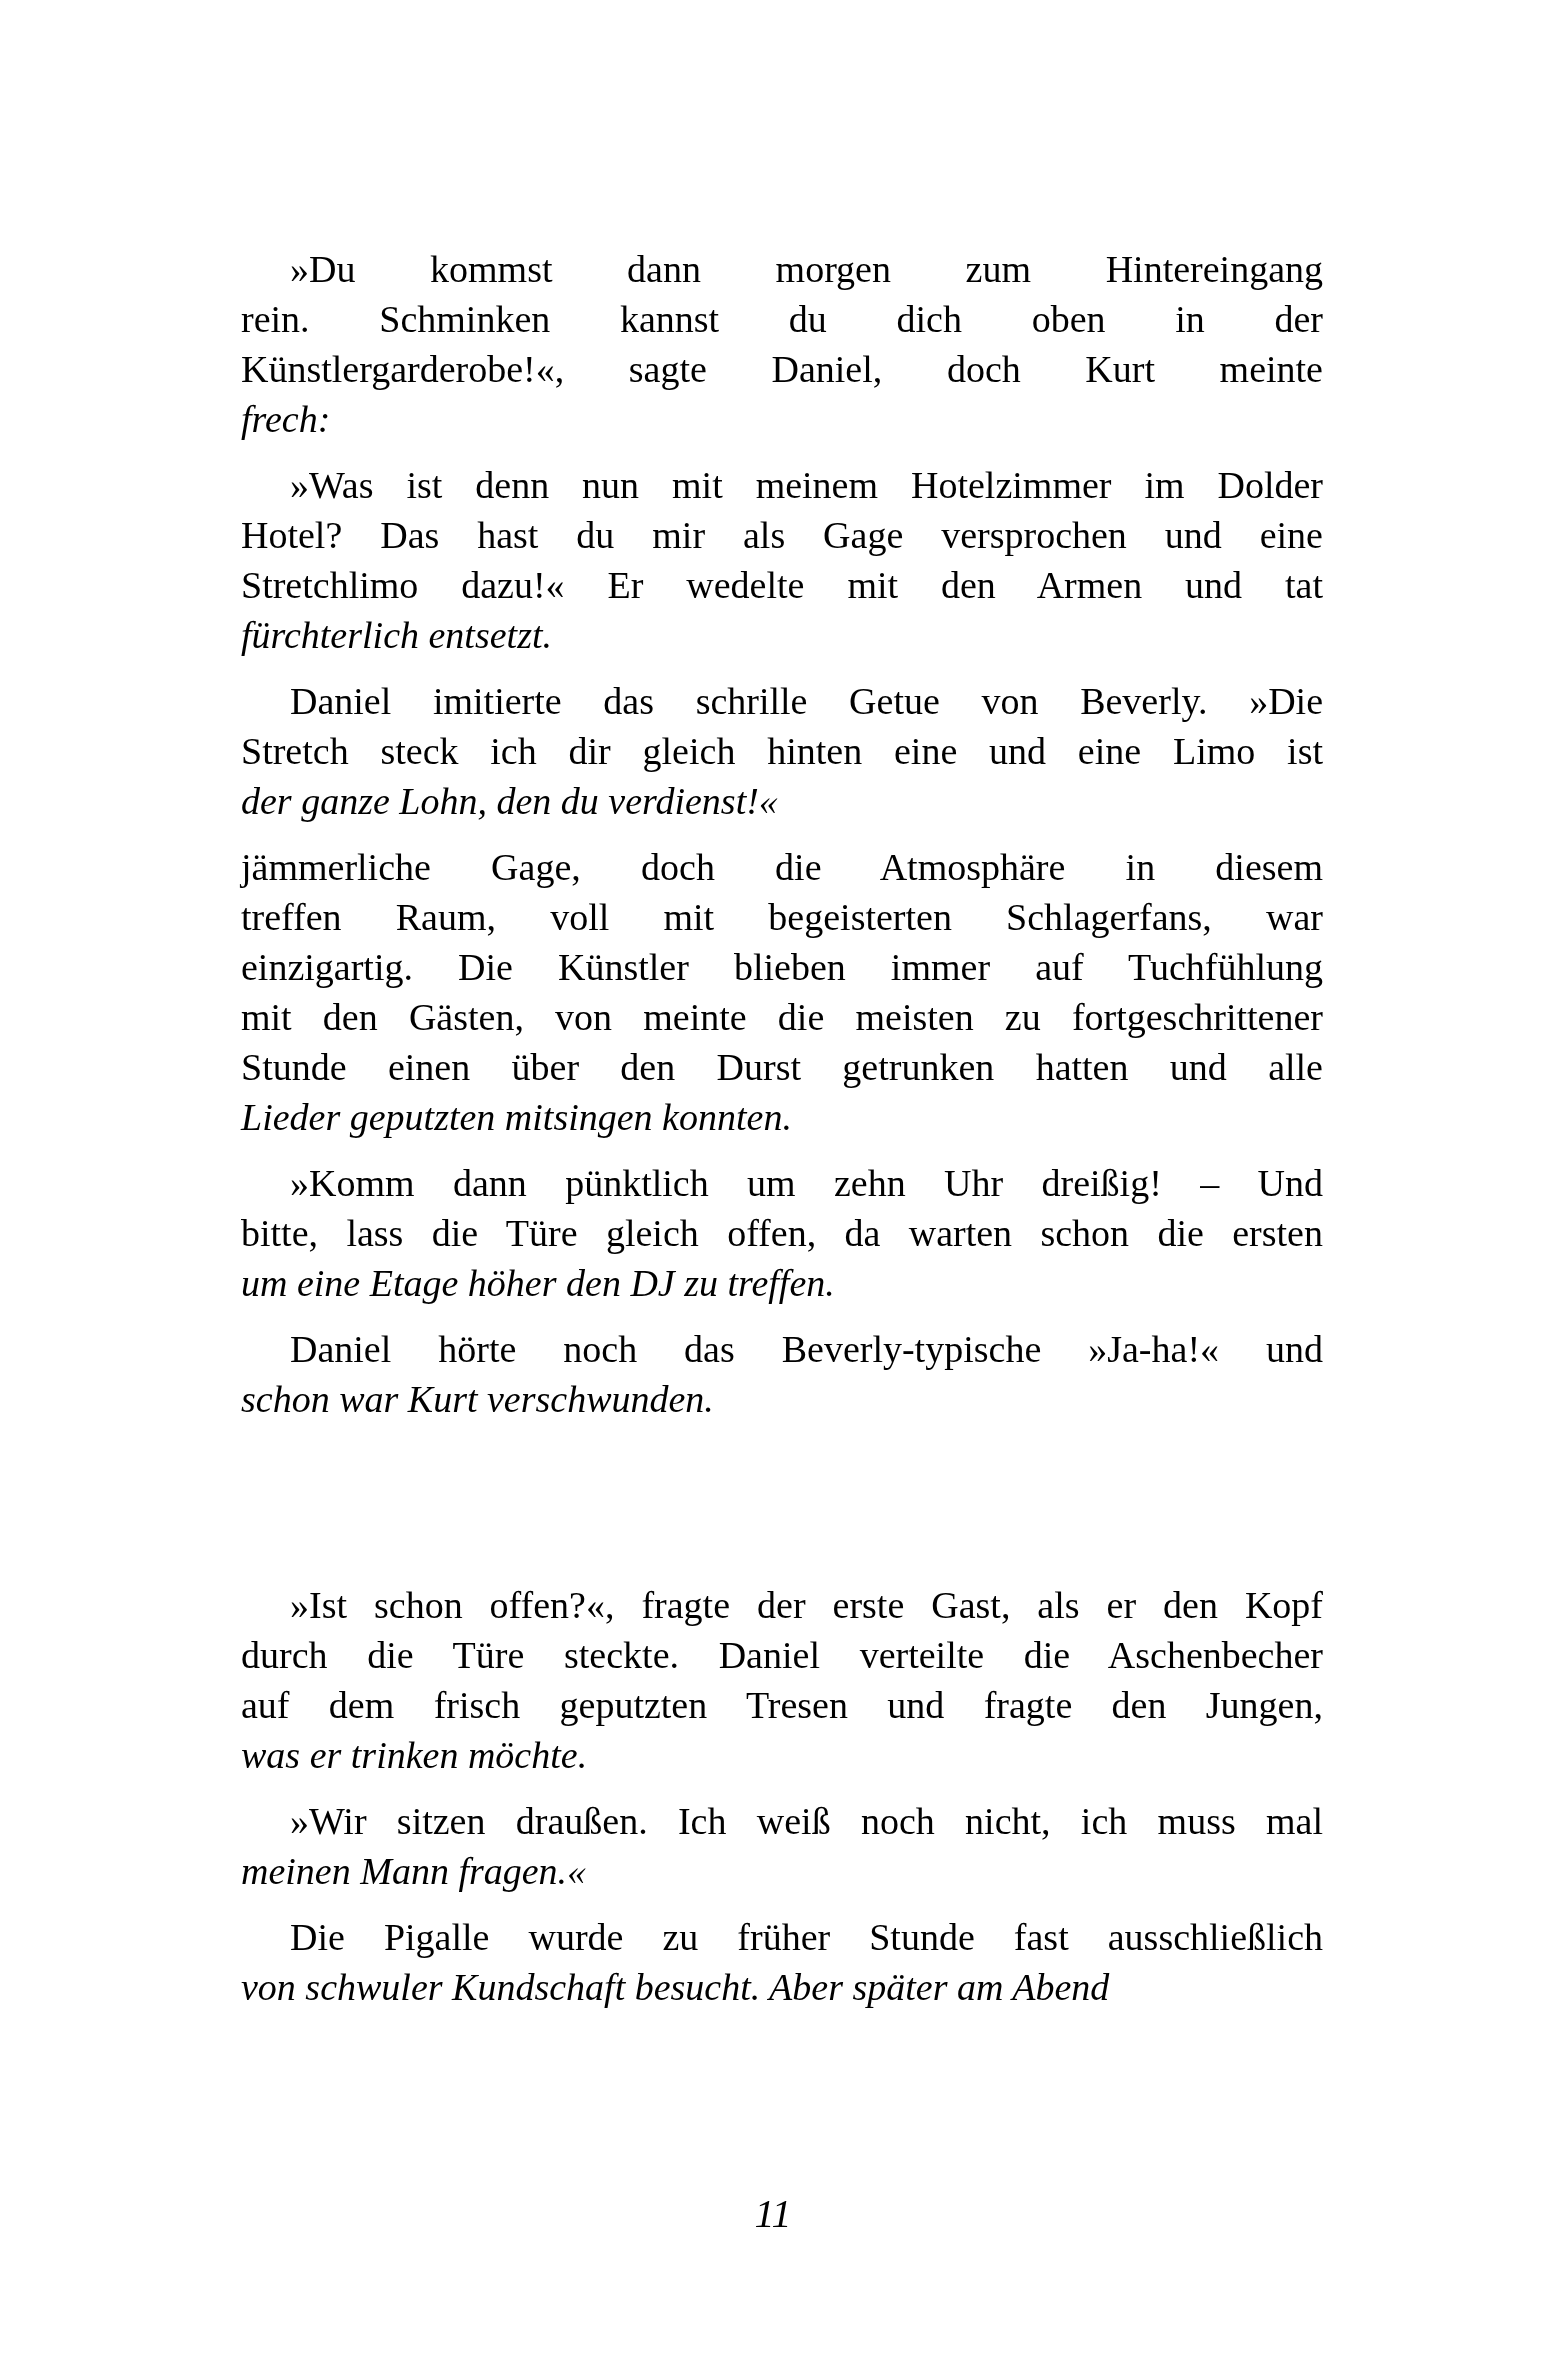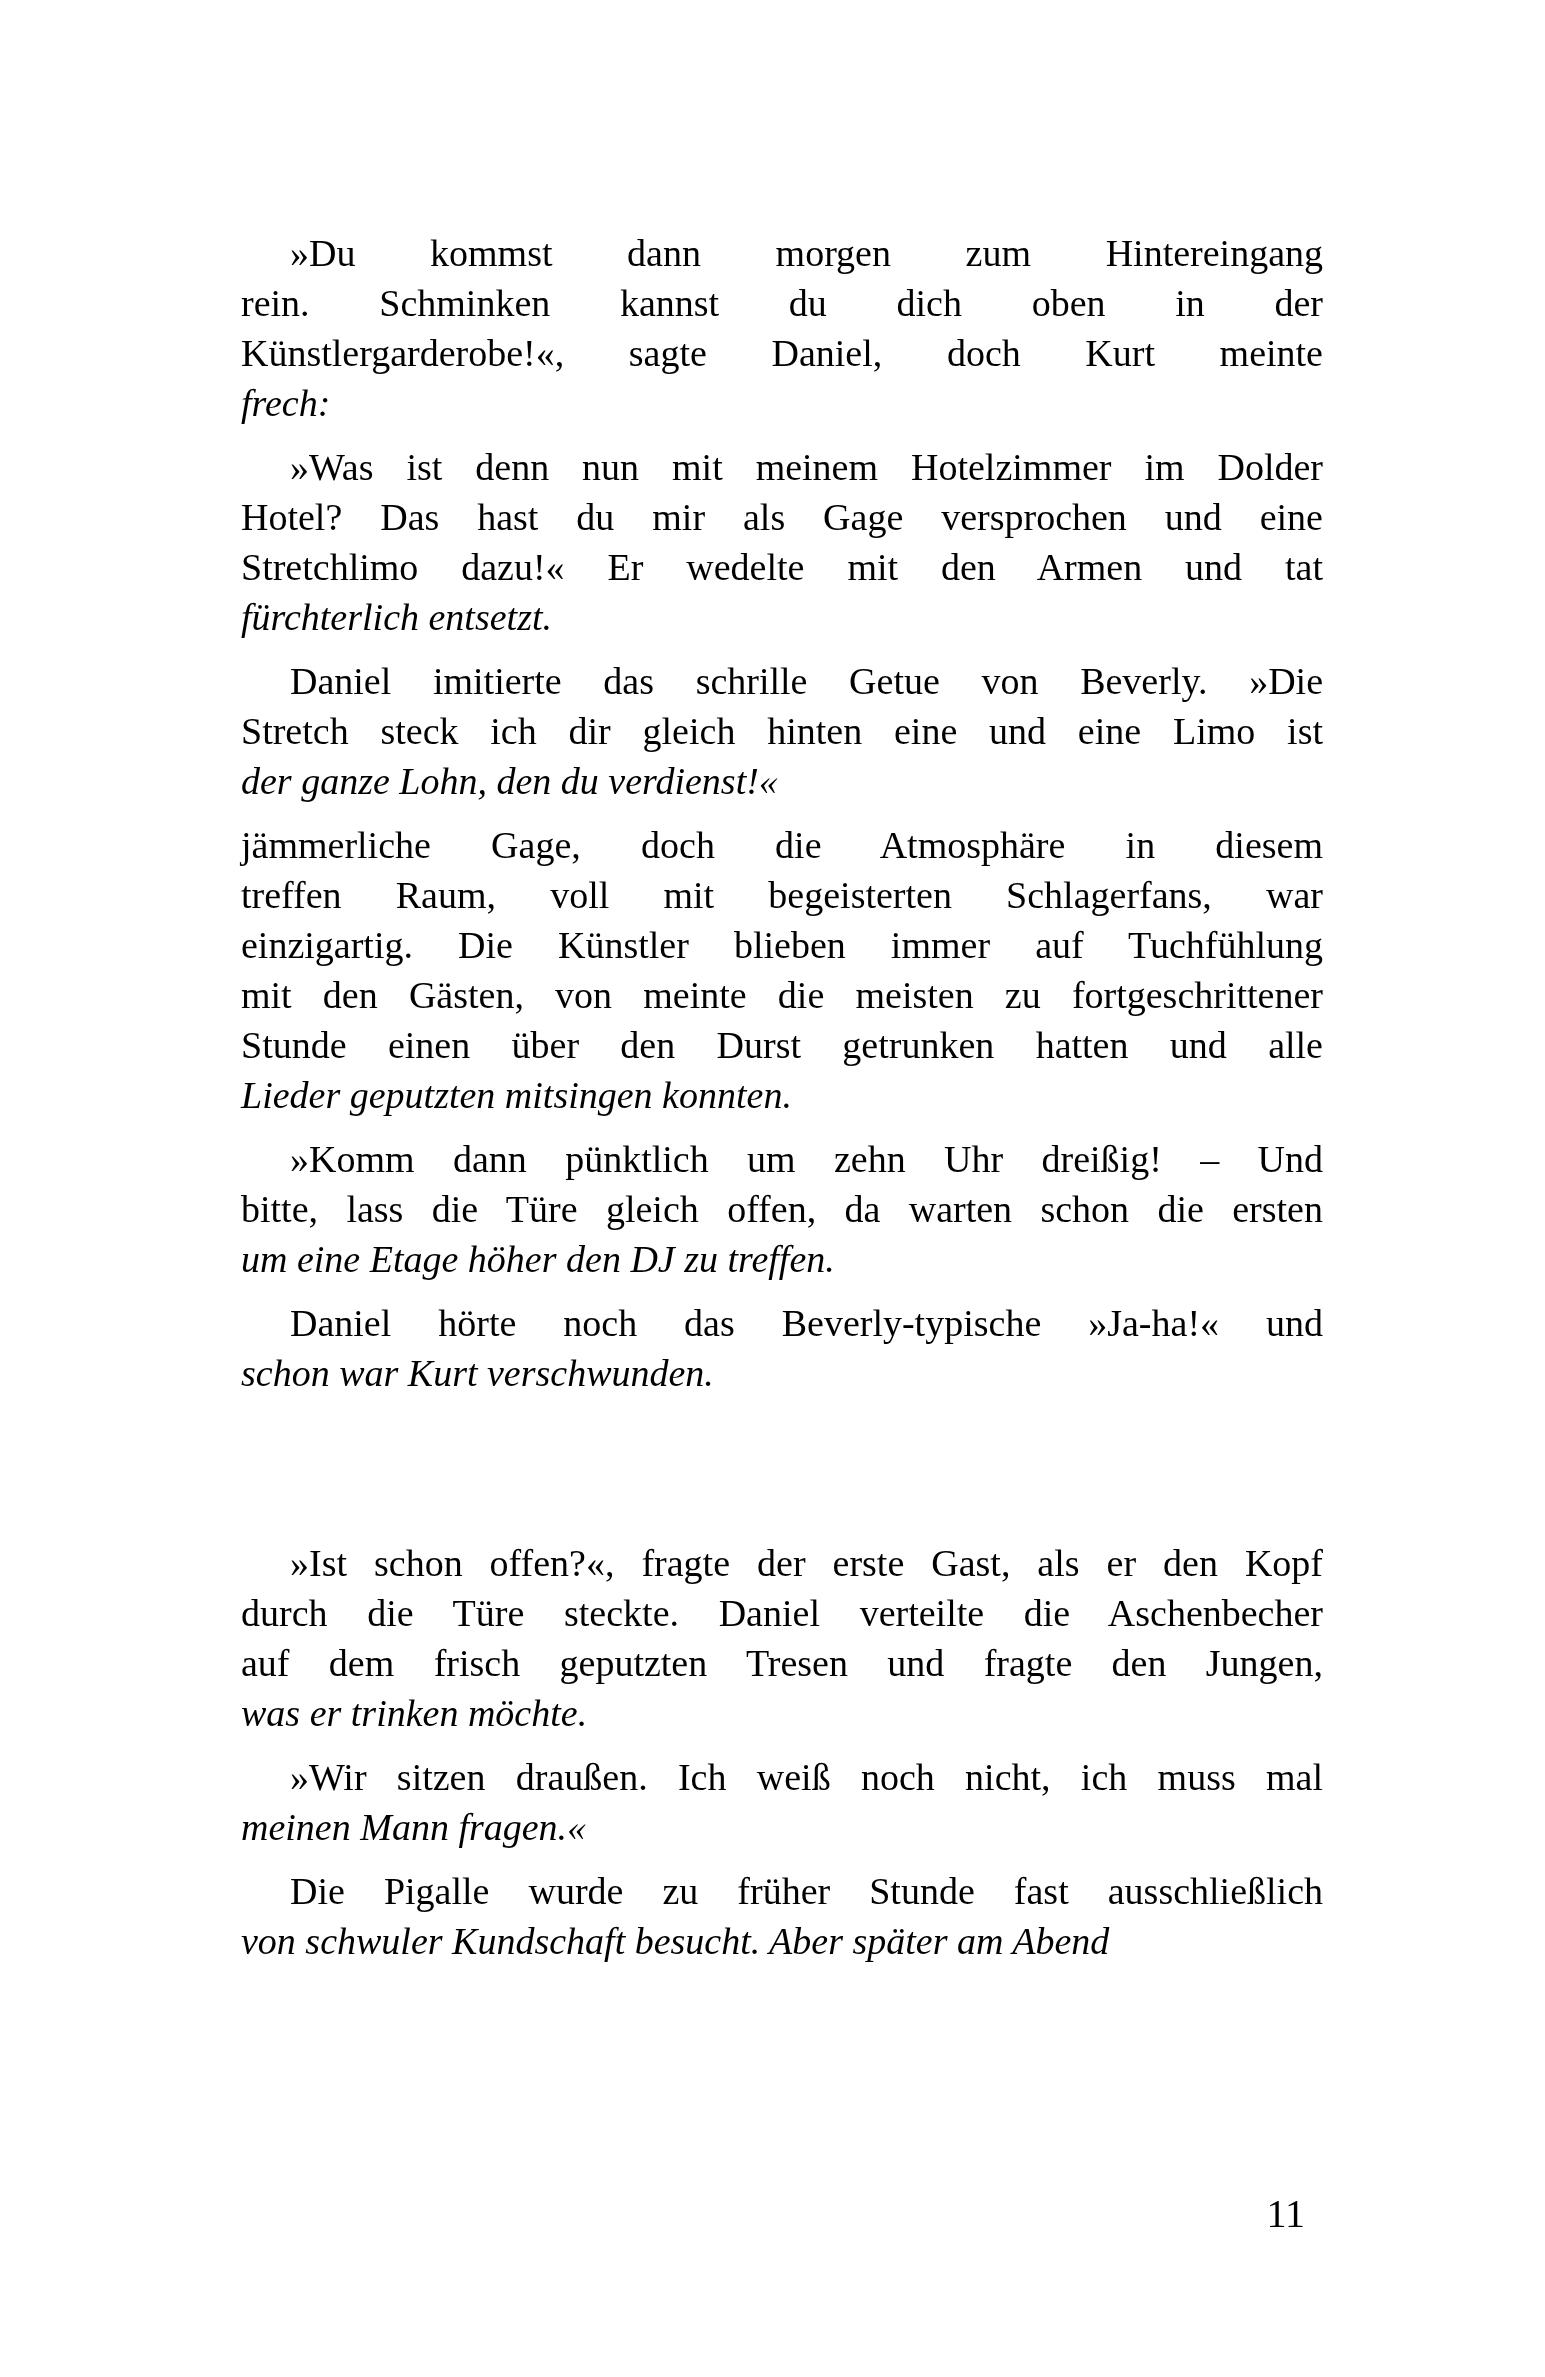--- a/index.html
+++ b/index.html
@@ -21,21 +21,21 @@
     top: 228px;
     width: 1082px;
     font-size: 38px;
     line-height: 50px;
     text-align: justify;
     text-justify: inter-word;
     hyphens: none;
     -webkit-hyphens: none;
   }
   .para {
-    margin: 0 0 14px 0;
+    margin: 16px 0 14px 0;
   }
   .line {
     text-align: justify;
     text-align-last: justify;
     white-space: nowrap;
   }
   .line.first {
     text-indent: 49px;
   }
   .line.last {
@@ -45,21 +45,22 @@
   .section-break {
     height: 126px;
   }
   .page-number {
     position: absolute;
     left: 241px;
     top: 2194px;
     width: 1082px;
     box-sizing: border-box;
     padding-right: 18px;
-    text-align: right;
+    text-align: center;
+    font-style: italic;
     font-size: 40px;
     line-height: 1;
   }
 </style>
 </head>
 <body>
 
 <div class="page-text">
     <div class="para">
       <div class="line first">»Du kommst dann morgen zum Hintereingang</div>

